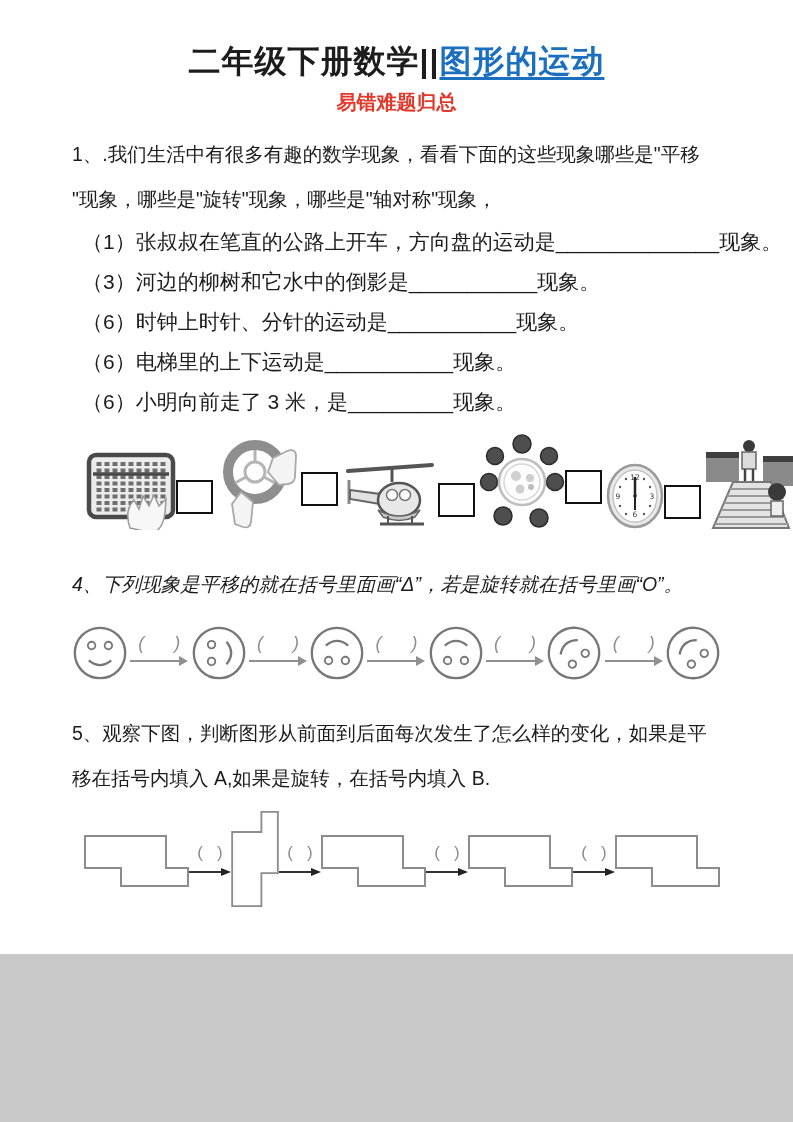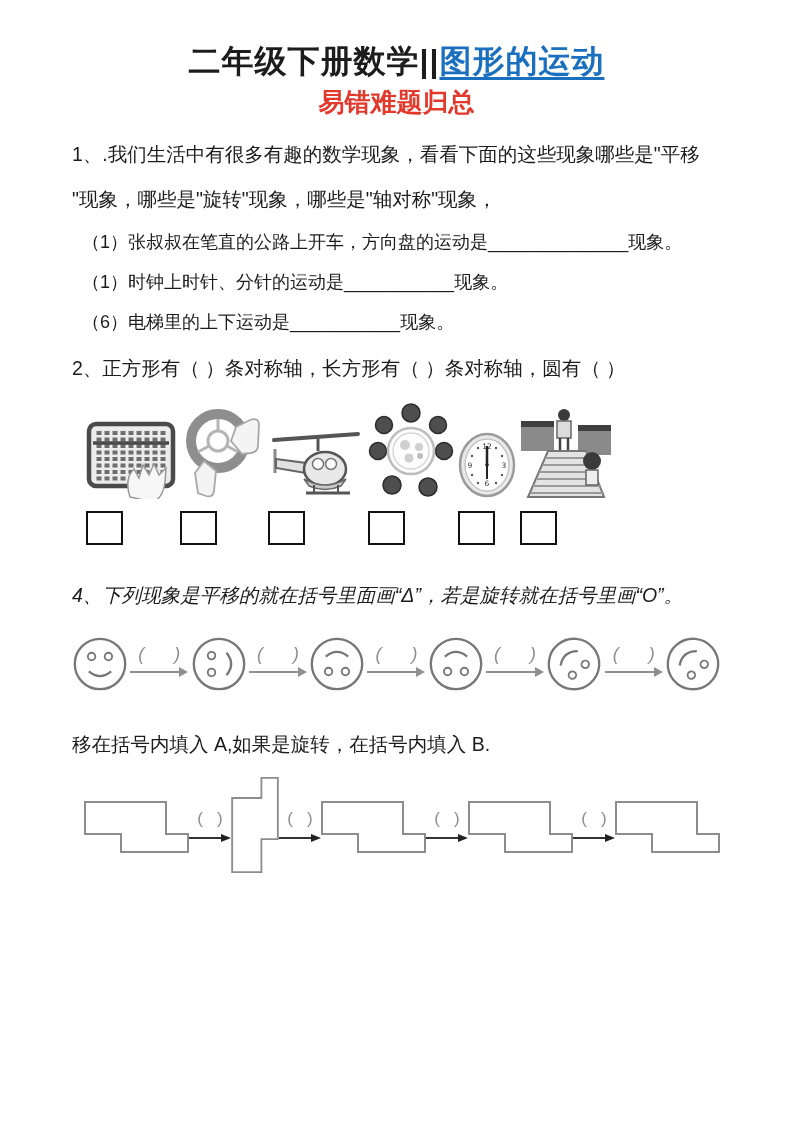--- a/index.html
+++ b/index.html
@@ -1,32 +1,32 @@
 <!DOCTYPE html>
 <html><head>
 <meta charset="utf-8">
 <style>
   html,body{margin:0;padding:0;background:#c9c9c9;}
   .page{
-    width:793px;height:1122px;margin:0 auto;background:#ffffff;
+    width:793px;height:954px;margin:0 auto;background:#ffffff;
     font-family:"Liberation Sans","DejaVu Sans",sans-serif;color:#1c1c1c;
     box-sizing:border-box;padding:40px 72px 0 72px;overflow:hidden;position:relative;
   }
   
   .title{ text-align:center; font-size:32px; font-weight:bold; letter-spacing:1px; line-height:42px; white-space:nowrap;}
   .title .blue{ color:#1b6fbf; text-decoration:underline; text-decoration-thickness:3px; text-underline-offset:5px;}
-  .subtitle{ text-align:center; font-size:26px; font-weight:bold; color:#e2392c; line-height:36px; margin-top:2px;}
+  .subtitle{ text-align:center; font-size:20px; font-weight:bold; color:#e2392c; line-height:36px; margin-top:2px;}
   
   .line{ font-size:19.5px; line-height:45px; white-space:nowrap;}
-  .item-line{ font-size:18px; line-height:40px; white-space:nowrap; padding-left:10px;}
+  .item-line{ font-size:21px; line-height:40px; white-space:nowrap; padding-left:10px;}
   .q1{ margin-top:12px;}
   .q2{ margin-top:4px;}
   
   .pic-row{ display:flex; align-items:flex-end; gap:4px; margin:10px 0 0 14px;}
-  .pic-col{ display:flex; flex-direction:column; align-items:flex-start; justify-content:flex-end;}
+  .pic-col{ display:flex; flex-direction:row; align-items:center; justify-content:flex-end;}
   .answer-box{ width:33px; height:30px; border:2.5px solid #111; margin-top:8px; background:#fff;}
   
   .faces-row{ display:flex; align-items:center; justify-content:space-between; margin-top:10px; height:72px;}
   .face svg{ display:block;}
   .connector{ display:flex; flex-direction:column; align-items:center; gap:2px;}
   .paren{ color:#8d8d8d; font-size:18px; white-space:pre; line-height:16px;}
   
   .shapes-row{ display:flex; align-items:center; justify-content:space-between; margin:12px 55px 0 12px; height:100px;}
   .shape-v{ margin-top:-4px;}
   .connector5 .paren{ font-size:17px;}
@@ -38,26 +38,27 @@
 
 <div class="page">
 
   <div class="title"><span>二年级下册数学||</span><span class="blue">图形的运动</span></div>
   <div class="subtitle">易错难题归总</div>
 
   <div class="q1">
     <div class="line">1、.我们生活中有很多有趣的数学现象，看看下面的这些现象哪些是"平移</div>
     <div class="line">"现象，哪些是"旋转"现象，哪些是"轴对称"现象，</div>
     <div class="item-line">（1）张叔叔在笔直的公路上开车，方向盘的运动是______________现象。</div>
-    <div class="item-line">（1）时钟上时针、分针的运动是___________现象。</div>
+    <div class="item-line">（3）河边的柳树和它水中的倒影是___________现象。</div>
+    <div class="item-line">（6）时钟上时针、分针的运动是___________现象。</div>
     <div class="item-line">（6）电梯里的上下运动是___________现象。</div>
+    <div class="item-line">（6）小明向前走了 3 米，是_________现象。</div>
   </div>
 
   <div class="q2">
-    <div class="line">2、正方形有（        ）条对称轴，长方形有（        ）条对称轴，圆有（      ）</div>
   </div>
 
   <div class="q3">
 
     <div class="pic-row">
 
       <div class="pic-col">
         <span>
           <svg width="90" height="78" viewBox="0 0 90 78">
             <rect x="3" y="3" width="84" height="62" rx="7" fill="#ececec" stroke="#4a4a4a" stroke-width="4.5"></rect>
@@ -287,20 +288,21 @@
             <circle cx="-9" cy="-8" r="4" fill="none" stroke="#777" stroke-width="2"></circle>
             <circle cx="9" cy="-8" r="4" fill="none" stroke="#777" stroke-width="2"></circle>
             <path d="M-12,8 Q0,18 12,8" fill="none" stroke="#777" stroke-width="2.5"></path>
           </svg>
       </span>
 
     </div>
   </div>
 
   <div class="q5">
+    <div class="line">5、观察下图，判断图形从前面到后面每次发生了怎么样的变化，如果是平</div>
     <div class="line">移在括号内填入 A,如果是旋转，在括号内填入 B.</div>
 
     <div class="shapes-row">
 
       <span>
         <svg width="105" height="52" viewBox="0 0 105 52">
             <path d="M1,1 H82 V33 H104 V51 H37 V33 H1 Z" fill="#ffffff" stroke="#8c8c8c" stroke-width="2"></path>
           </svg>
       </span>
       <span class="connector connector5">

